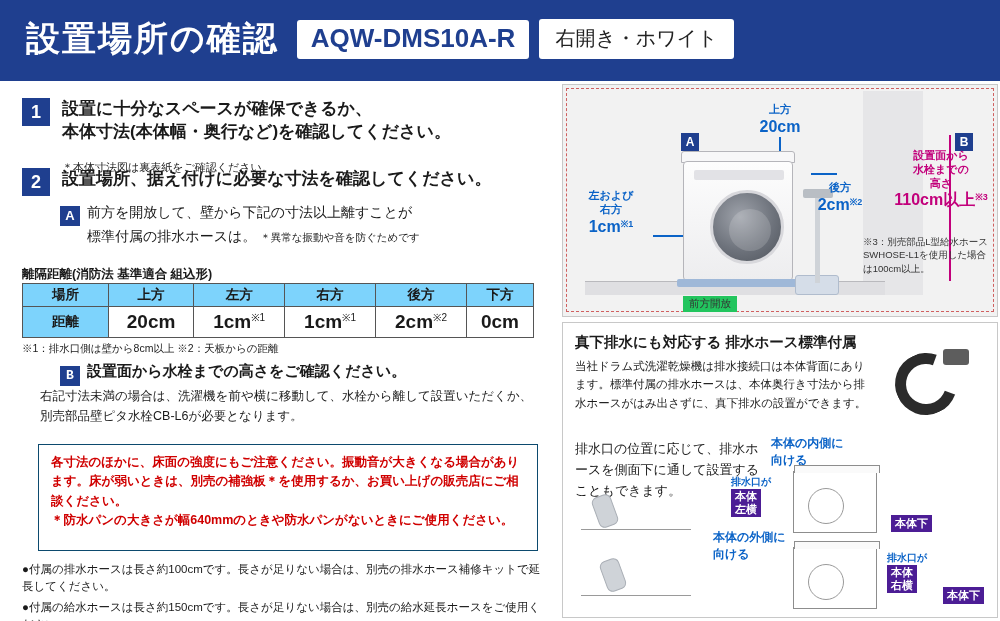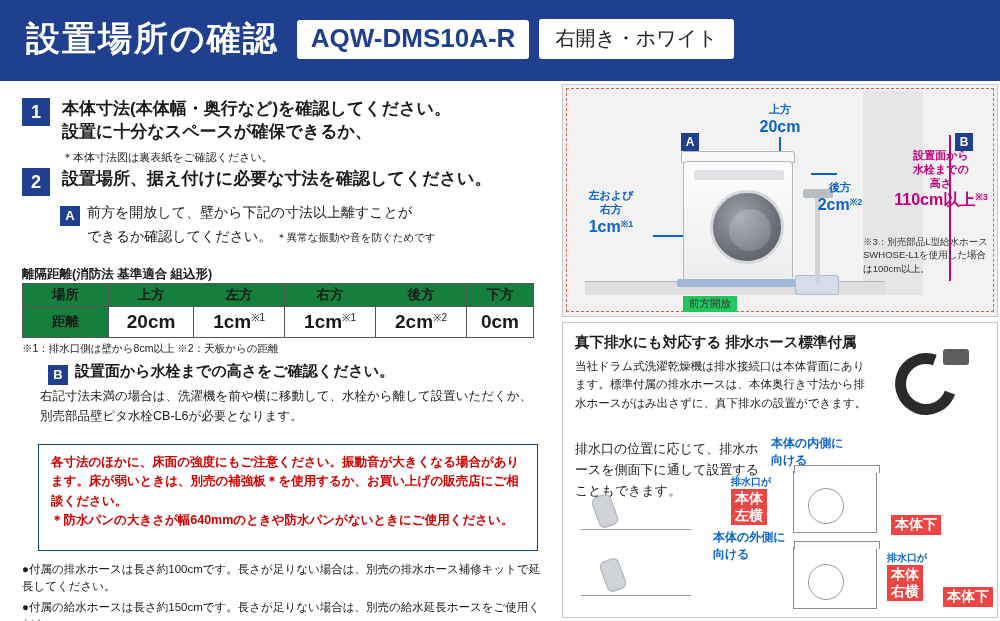--- a/index.html
+++ b/index.html
@@ -40,21 +40,21 @@
   .left { position:absolute; left:0; top:84px; width:560px; height:537px; }
 
   .step { position:absolute; display:flex; }
   .step-num {
     width:28px; height:28px; background:#1f3f8f; color:#fff;
     font-size:18px; font-weight:bold; display:flex; align-items:center; justify-content:center;
     flex:0 0 auto;
   }
   .step-body { margin-left:12px; }
   .step-title { font-size:17px; font-weight:bold; line-height:1.35; }
-  .step-note { font-size:11px; margin-top:6px; color:#222; }
+  .step-note { font-size:11px; margin-top:16px; color:#222; }
 
   .step1 { left:22px; top:14px; }
   .step2 { left:22px; top:84px; }
 
   .ab-badge {
     display:inline-flex; align-items:center; justify-content:center;
     width:20px; height:20px; background:#1f3f8f; color:#fff;
     font-size:13px; font-weight:bold; vertical-align:-3px; margin-right:7px;
   }
   .sub-a { position:absolute; left:60px; top:118px; width:470px; font-size:14px; line-height:1.5; }
@@ -62,26 +62,26 @@
 
   .dist-label { position:absolute; left:22px; top:182px; font-size:12.5px; font-weight:bold; }
 
   table.dist {
     position:absolute; left:22px; top:199px; width:512px;
     border-collapse:collapse; text-align:center;
   }
   table.dist td, table.dist th {
     border:1px solid #555; padding:2px 0; font-weight:normal;
   }
-  table.dist .hdr { background:#15803d; font-size:13.5px; height:23px; font-weight:bold; }
+  table.dist .hdr { background:#7dd3fc; font-size:13.5px; height:23px; font-weight:bold; }
   table.dist .val { font-size:19px; height:31px; font-weight:bold; }
   table.dist .sup { font-size:10px; vertical-align:super; font-weight:normal; }
   .dist-foot { position:absolute; left:22px; top:258px; font-size:10.5px; }
 
-  .sub-b { position:absolute; left:48px; top:278px; width:480px; font-size:15px; font-weight:bold; }
+  .sub-b { position:absolute; left:60px; top:278px; width:480px; font-size:15px; font-weight:bold;font-family:Liberation Mono, monospace; }
   .sub-b-body { position:absolute; left:40px; top:302px; width:500px; font-size:12.5px; line-height:1.6; }
 
   .warn {
     position:absolute; left:38px; top:360px; width:500px; height:107px;
     border:1px solid #0c4a6e; padding:8px 12px;
   }
   .warn p { margin:0; color:#d00000; font-size:12.5px; line-height:1.55; font-weight:bold; }
   .warn p.second { }
 
   .bullets { position:absolute; left:22px; top:477px; width:520px; font-size:11.5px; line-height:1.5; }
@@ -193,21 +193,21 @@
   }
   .mini-washer:before {
     content:""; position:absolute; left:14px; top:16px; width:34px; height:34px;
     border:1px solid #9a9a9a; border-radius:50%;
   }
   .mini-washer:after {
     content:""; position:absolute; left:0; top:-7px; width:84px; height:7px;
     border:1px solid #8d8d8d; border-bottom:none; background:#fafafa;
   }
   .tag-blue {
-    position:absolute; background:#ef4444; color:#fff; font-size:14px; font-weight:bold;
+    position:absolute; background:#4c1d95; color:#fff; font-size:11px; font-weight:bold;
     padding:1px 4px; white-space:nowrap;
   }
   .tag-text { position:absolute; font-size:10px; color:#0b63c7; font-weight:bold; white-space:nowrap; }
   .plug {
     position:absolute; width:20px; height:32px; background:#cfd3d8;
     border:1px solid #a9aeb5; border-radius:6px; transform:rotate(-20deg);
   }
   .floor-line { position:absolute; height:1px; background:#9a9a9a; }
 </style>
 </head>
@@ -221,37 +221,37 @@
     <div class="variant-box">右開き・ホワイト</div>
   </div>
   <div class="header-rule"></div>
 
   <div class="left">
 
     <div class="step step1">
       <div class="step-num">1</div>
       <div class="step-body">
         <div class="step-title">
+          <div>設置に十分なスペースが確保できるか、</div>
           <div>本体寸法(本体幅・奥行など)を確認してください。</div>
-          <div>設置に十分なスペースが確保できるか、</div>
         </div>
         <div class="step-note">＊本体寸法図は裏表紙をご確認ください。</div>
       </div>
     </div>
 
     <div class="step step2">
       <div class="step-num">2</div>
       <div class="step-body">
         <div class="step-title">設置場所、据え付けに必要な寸法を確認してください。</div>
       </div>
     </div>
 
     <div class="sub-a">
       <span class="ab-badge">A</span><span>前方を開放して、壁から下記の寸法以上離すことが</span><br>
-      <span style="margin-left:27px;display:inline-block;">できるか確認してください。</span>
+      <span style="margin-left:27px;display:inline-block;">標準付属の排水ホースは。</span>
       <span class="small">＊異常な振動や音を防ぐためです</span>
     </div>
 
     <div class="dist-label">離隔距離(消防法 基準適合 組込形)</div>
 
     <table class="dist">
       <tbody>
           <tr>
         <th class="hdr" style="width:86px">場所</th>
         <th class="hdr">上方</th>

